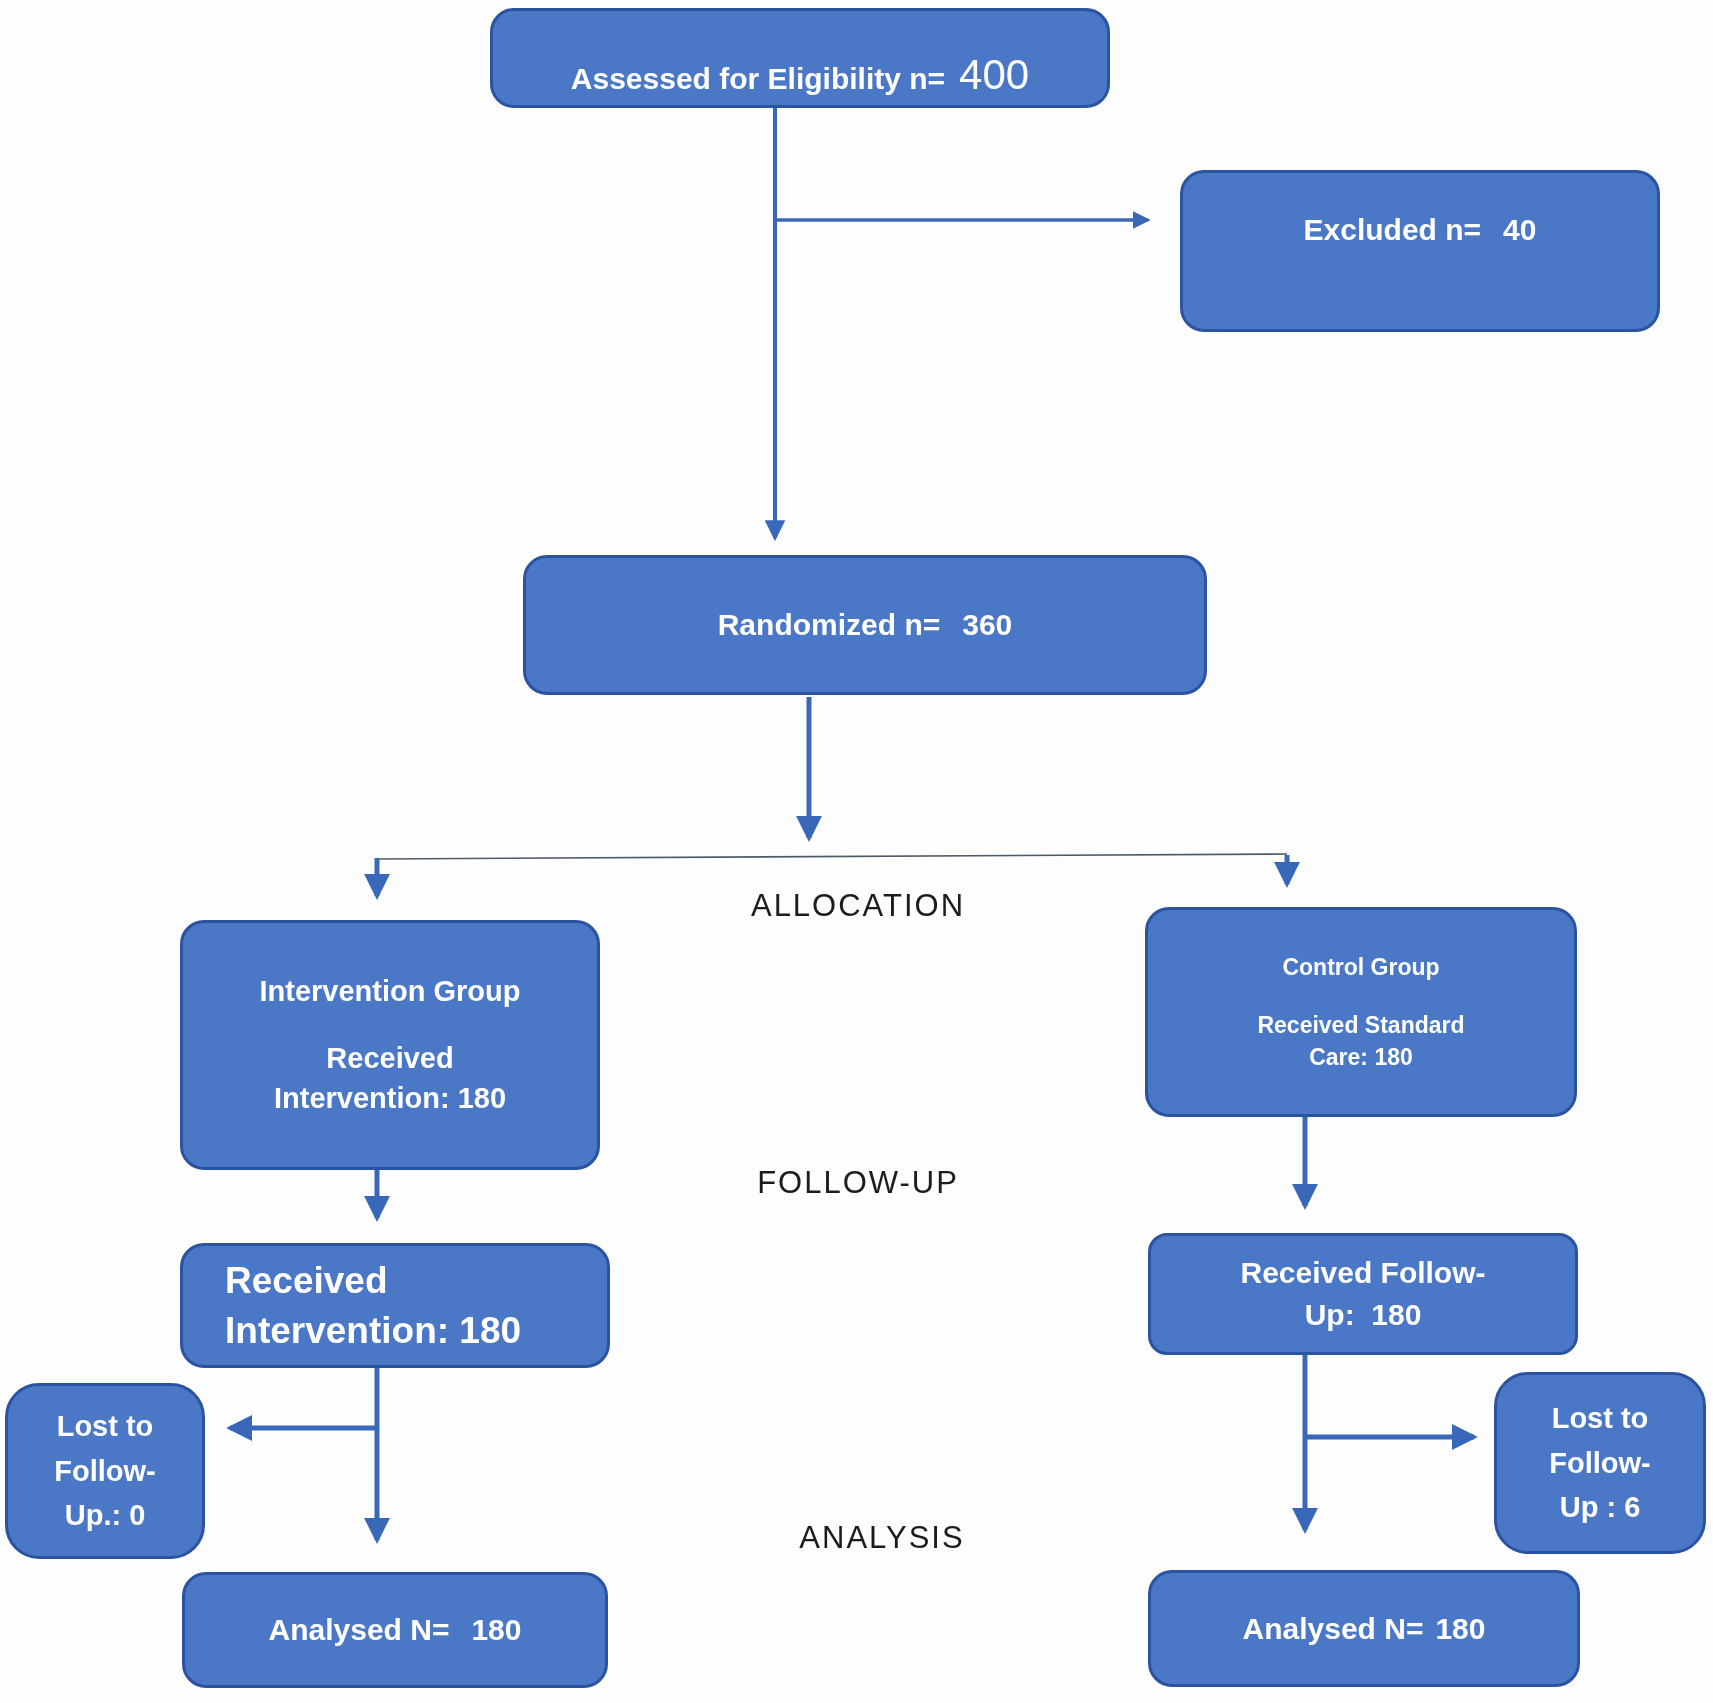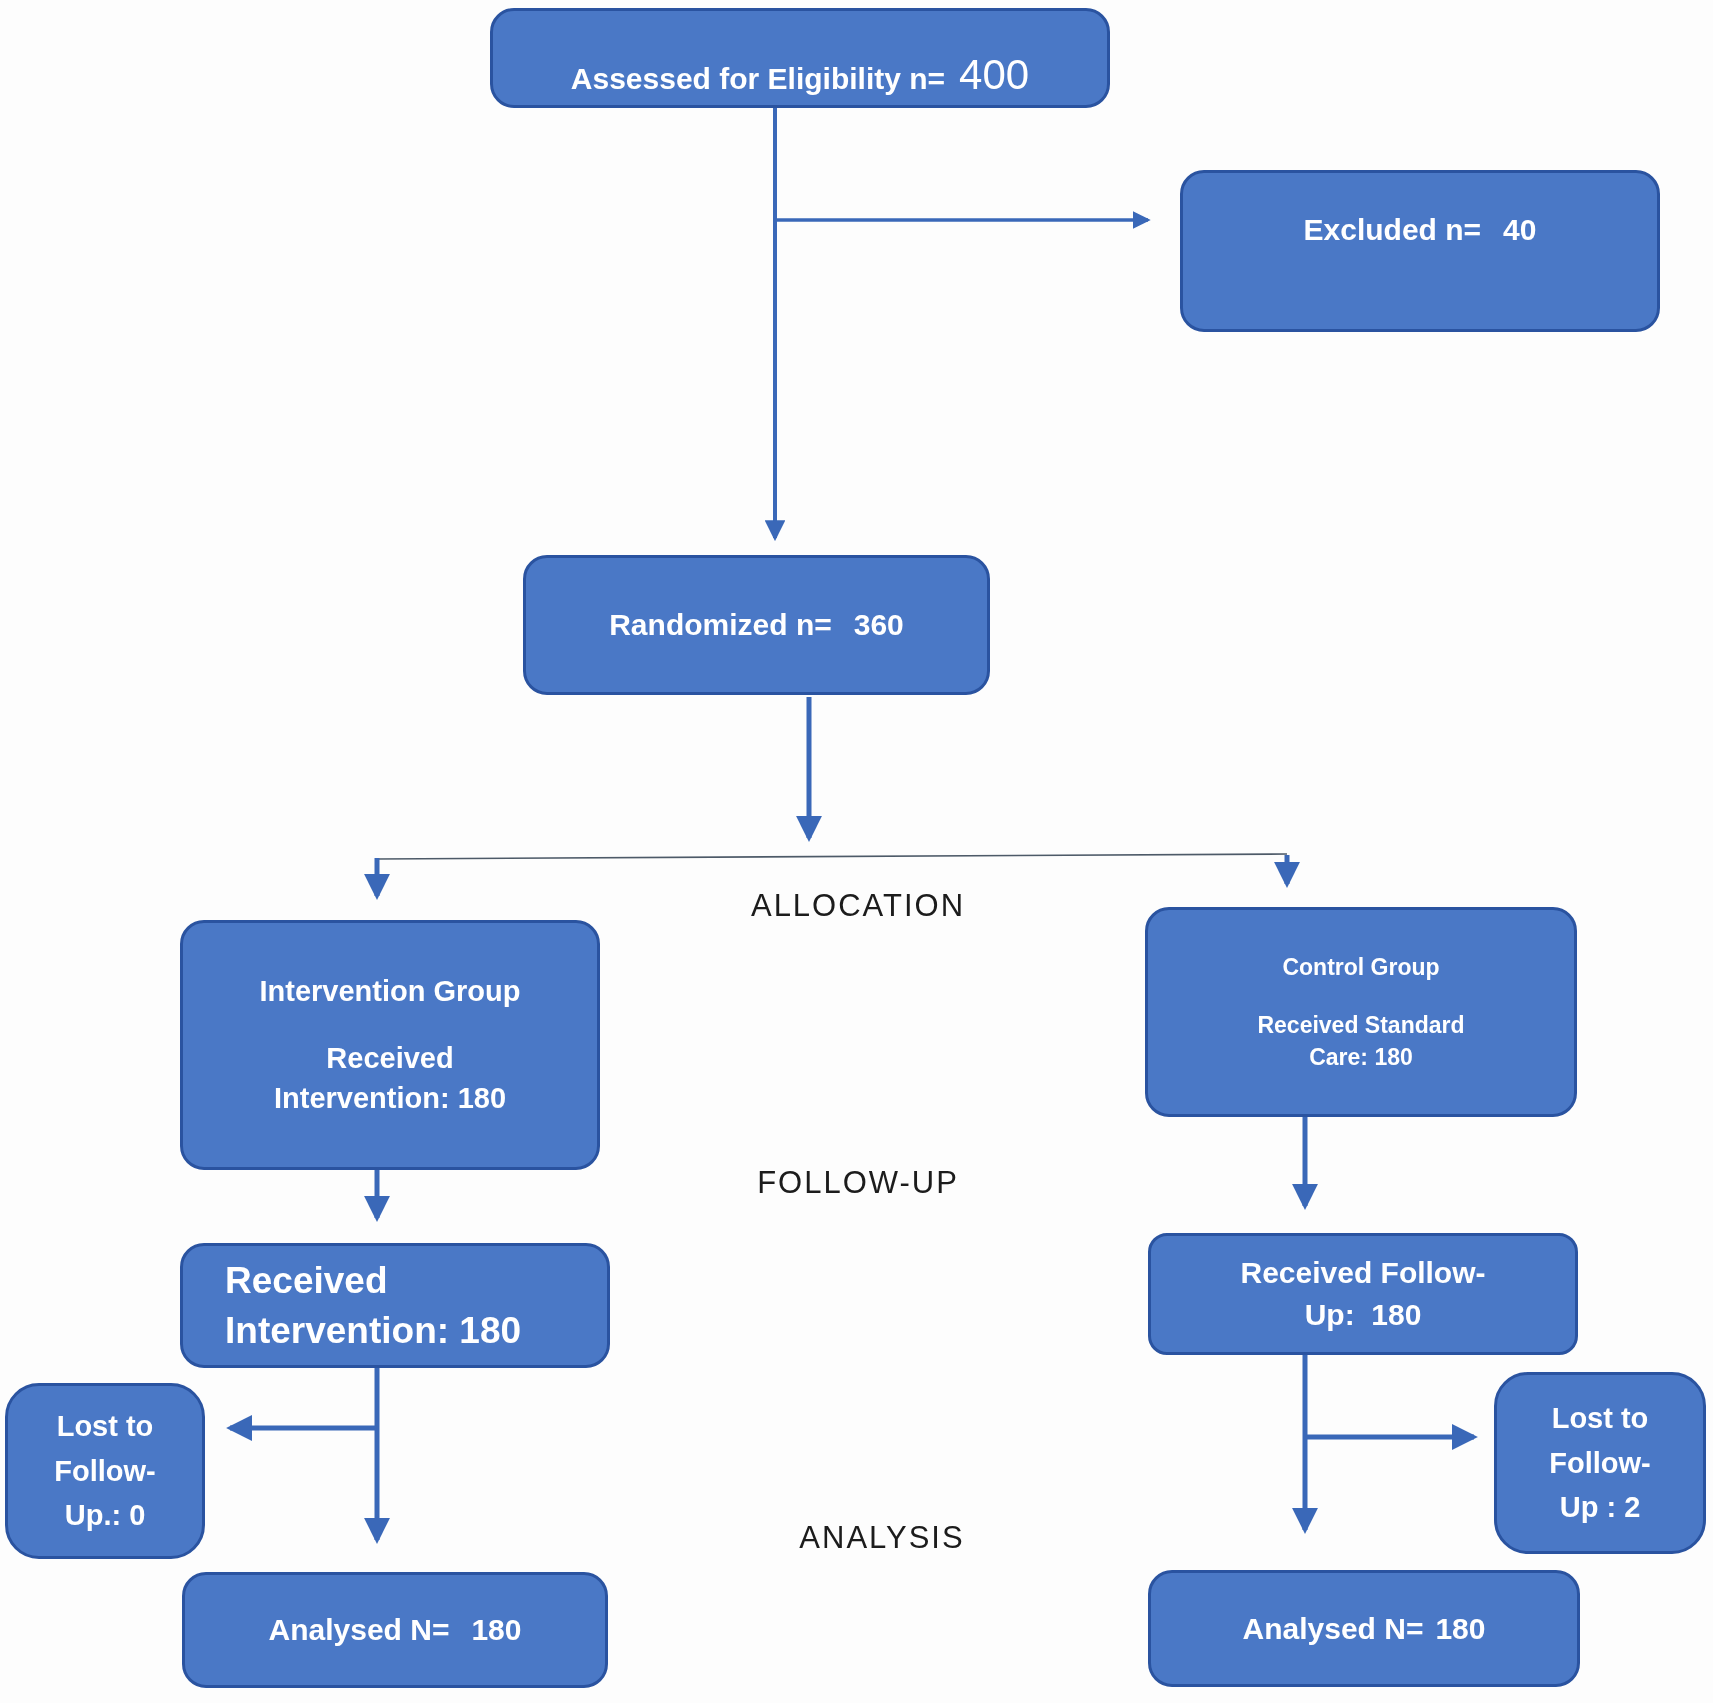--- a/index.html
+++ b/index.html
@@ -82,21 +82,21 @@
       <span class="line">Assessed for Eligibility n=</span><span class="value-big">400</span>
     </div>
   </div>
 
   <div class="node top-align" style="left:1180px;top:170px;width:480px;height:162px;">
     <div>
       <span class="line">Excluded n=</span><span class="value-gap">40</span>
     </div>
   </div>
 
-  <div class="node" style="left:523px;top:555px;width:467px;height:140px;">
+  <div class="node" style="left:523px;top:555px;width:684px;height:140px;">
     <div>
       <span class="line">Randomized n=</span><span class="value-gap">360</span>
     </div>
   </div>
 
   <div class="stage-label" style="left:678px;top:888px;">ALLOCATION</div>
 
   <div class="node" style="left:180px;top:920px;width:420px;height:250px;font-size:29px;">
     <div class="line node-title">Intervention Group</div>
     <div class="line">Received</div>
@@ -123,21 +123,21 @@
 
   <div class="node small" style="left:5px;top:1383px;width:200px;height:176px;">
     <div class="line">Lost to</div>
     <div class="line">Follow-</div>
     <div class="line">Up.: 0</div>
   </div>
 
   <div class="node small" style="left:1494px;top:1372px;width:212px;height:182px;">
     <div class="line">Lost to</div>
     <div class="line">Follow-</div>
-    <div class="line">Up : 2</div>
+    <div class="line">Up : 6</div>
   </div>
 
   <div class="stage-label" style="left:702px;top:1520px;">ANALYSIS</div>
 
   <div class="node" style="left:182px;top:1572px;width:426px;height:116px;">
     <div>
       <span class="line">Analysed N=</span><span class="value-gap">180</span>
     </div>
   </div>
 

